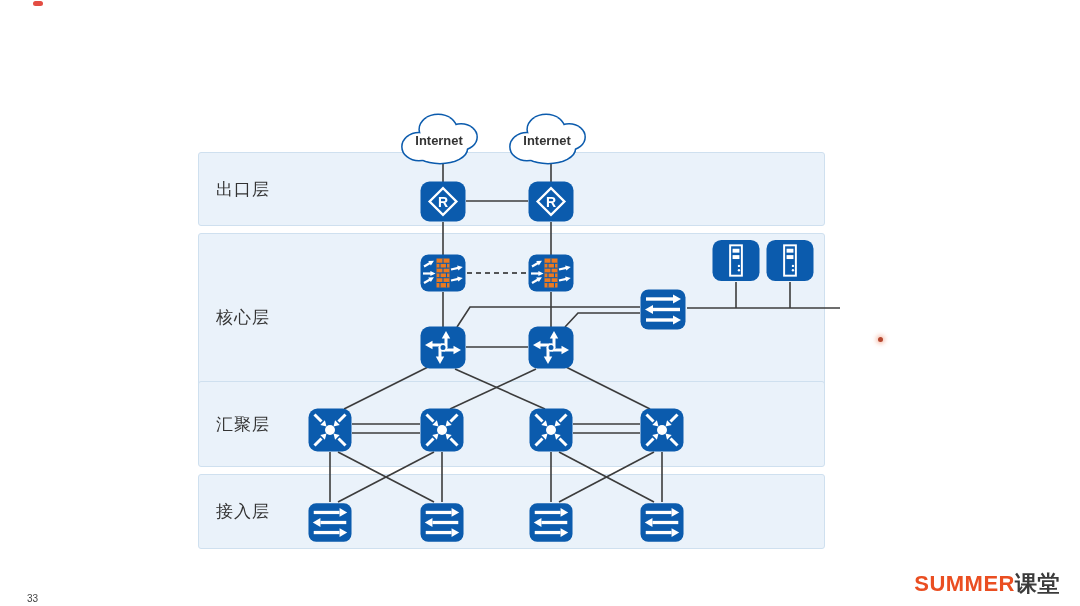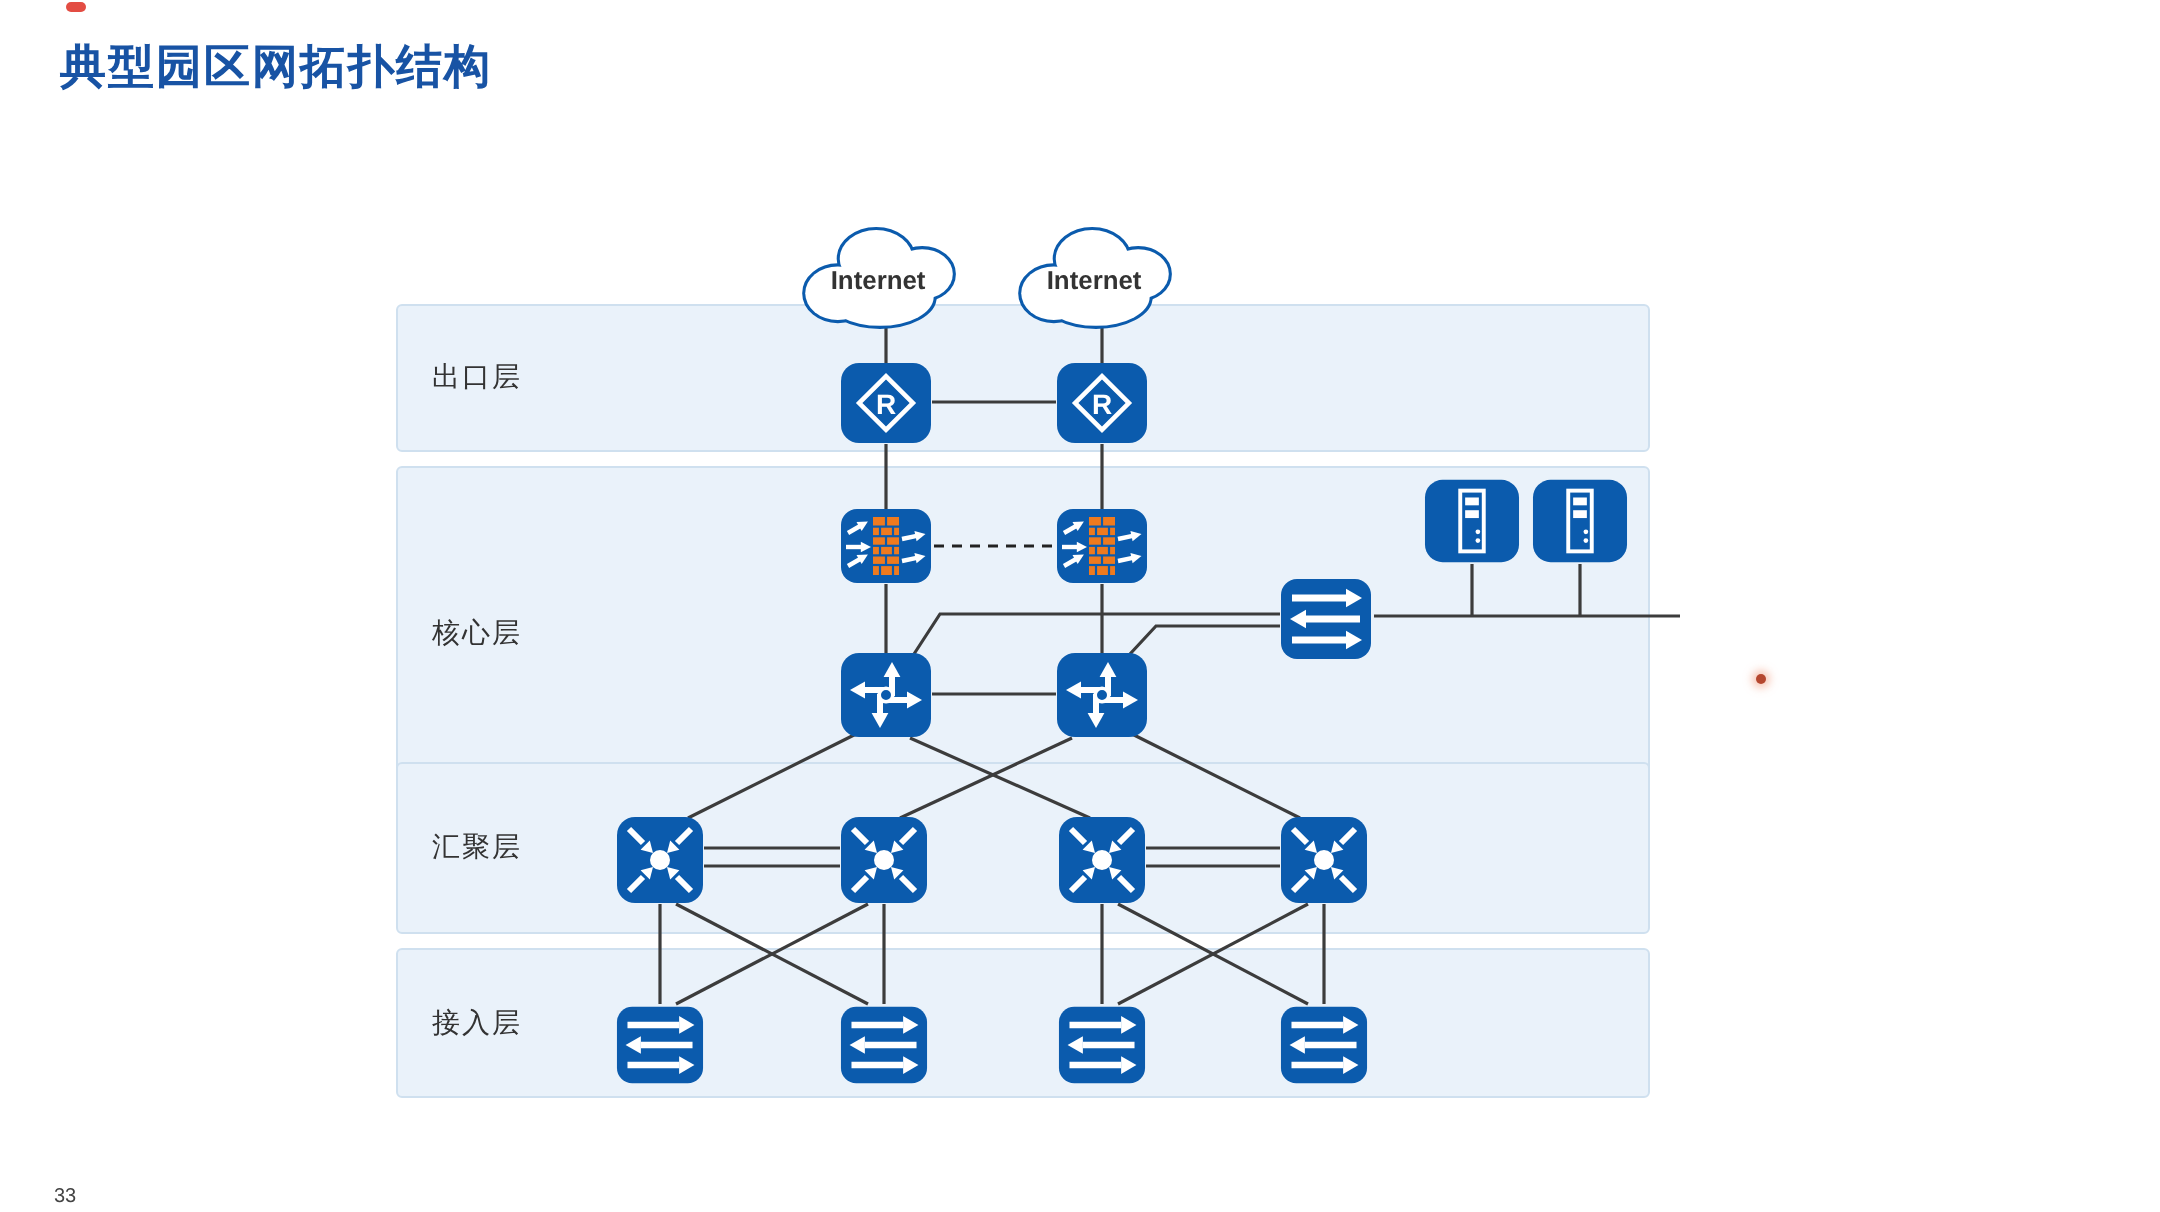--- a/index.html
+++ b/index.html
@@ -4,21 +4,21 @@
 <style>
   html,body{margin:0;padding:0;background:#fff;}
   .slide{position:relative;width:1080px;height:606px;background:#ffffff;overflow:hidden;
          font-family:"Liberation Sans","DejaVu Sans",sans-serif;}
   .rec-dot{position:absolute;left:33px;top:1px;width:10px;height:5px;border-radius:3px;
            background:#e03a2f;opacity:.9;}
   .title{position:absolute;left:30px;top:18px;margin:0;font-size:23px;font-weight:700;
          color:#1853a4;letter-spacing:1px;}
   .band{position:absolute;left:198px;width:627px;background:#eaf2fa;border:1px solid #cfe0ef;
         border-radius:3px;display:flex;align-items:center;box-sizing:border-box;}
-  .band-label{font-size:14px;color:#333;margin-left:17px;letter-spacing:1px;}
+  .band-label{font-size:17px;color:#333;margin-left:17px;letter-spacing:1px;}
   .band1{top:152px;height:74px;}
   .band2{top:233px;height:168px;}
   .band3{top:381px;height:86px;}
   .band4{top:474px;height:75px;}
   .wires{position:absolute;left:0;top:0;width:1080px;height:606px;}
   .wire{stroke:#3c3c3c;stroke-width:1.6;fill:none;}
   .wire-thin{stroke:#3c3c3c;stroke-width:1.4;fill:none;}
   .wire-dash{stroke:#222;stroke-width:1.6;fill:none;stroke-dasharray:5 4;}
   .dev{position:absolute;}
   .cloud-label{font:700 13.5px "Liberation Sans","DejaVu Sans",sans-serif;fill:#333;
@@ -149,21 +149,20 @@
       <circle cx="27.5" cy="27" r="1.2" fill="#fff"></circle>
       <circle cx="27.5" cy="31.5" r="1.2" fill="#fff"></circle>
     </symbol>
   </defs>
 </svg>
 
 <div class="slide">
 
   <div class="rec-dot"></div>
 
-  <h1 class="title">典型园区网拓扑结构</h1>
 
   <div class="band band1">
     <span class="band-label">出口层</span>
   </div>
   <div class="band band2">
     <span class="band-label">核心层</span>
   </div>
   <div class="band band4">
     <span class="band-label">接入层</span>
   </div>
@@ -280,14 +279,17 @@
       <use href="#sym-l2"></use>
     </svg>
   <svg class="dev" style="left:640px;top:502px;width:44px;height:41px" viewBox="0 0 46 41">
       <use href="#sym-l2"></use>
     </svg>
 
   <div class="pointer-dot"></div>
 
   <div class="page-num">33</div>
 
+  <div class="brand">
+    <span class="brand-summer">SUMMER</span><span class="brand-ketang">课堂</span>
+  </div>
 
 </div>
 
 </body></html>

